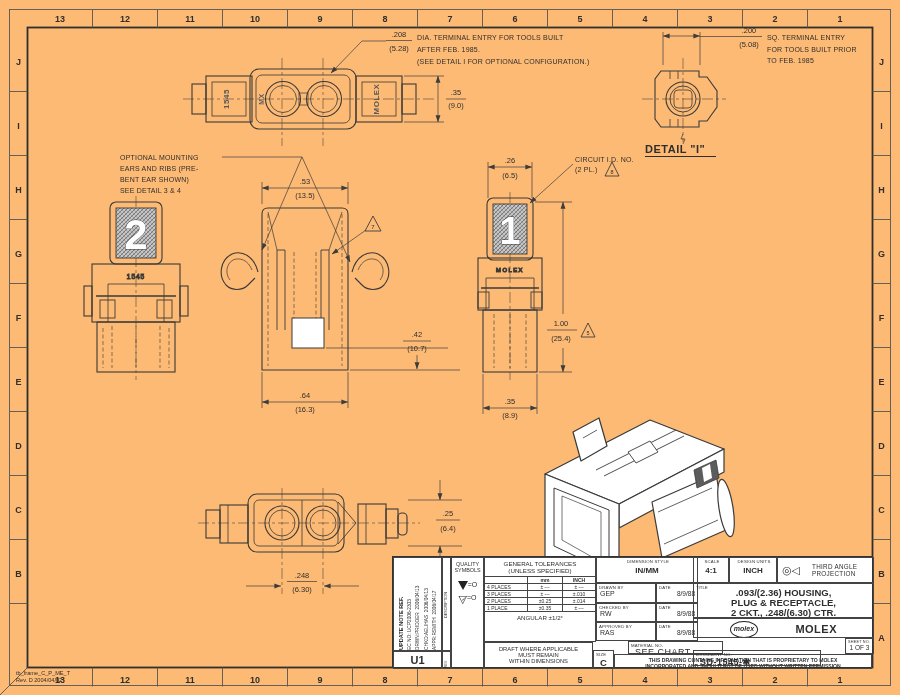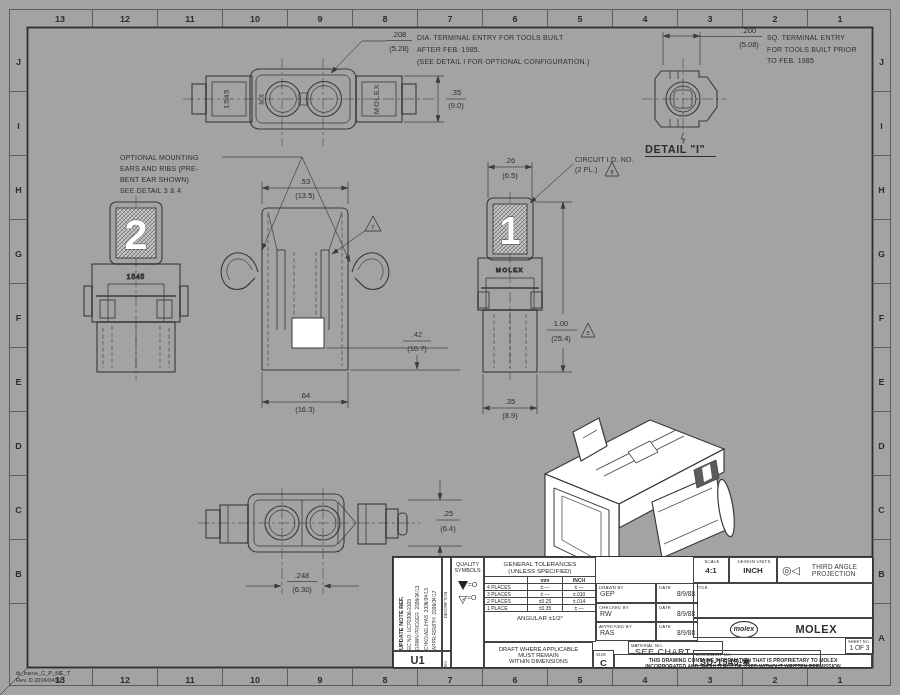--- a/index.html
+++ b/index.html
@@ -1,16 +1,16 @@
 <!DOCTYPE html>
 <html><head>
 <meta charset="utf-8">
 <style>
   html,body{margin:0;padding:0;background:#e8e8e8;}
-  .sheet{position:relative;width:900px;height:695px;background:#a3a3a3;overflow:hidden;
+  .sheet{position:relative;width:900px;height:695px;background:#fdba74;overflow:hidden;
          font-family:"Liberation Sans",sans-serif;color:#2e2e2e;}
   svg text{font-family:"Liberation Sans",sans-serif;fill:#2e2e2e;}
   .gl{font-size:9px;font-weight:bold;text-anchor:middle;}
   .note{font-size:7px;letter-spacing:.2px;}
   .dimtx{font-size:7.5px;text-anchor:middle;}
   .tiny{font-size:6px;}
   .stamp{font-size:8px;font-weight:bold;fill:#5a5a5a;text-anchor:middle;letter-spacing:.5px;}
   .bignum{font-size:42px;font-weight:bold;fill:#ffffff;stroke:#3a3a3a;stroke-width:.8;paint-order:stroke;text-anchor:middle;}
   .detl{font-size:11px;font-weight:bold;letter-spacing:.5px;}
   
@@ -391,20 +391,24 @@
     </div>
     <div class="cell" style="left:200px;top:93px;width:21px;height:19px;">
       <div class="lab">SIZE</div>
       <div style="text-align:center;font-size:9.5px;font-weight:bold;">C</div>
     </div>
     <div class="cell" style="left:221px;top:97px;width:258px;height:15px;text-align:center;font-size:5.1px;font-weight:bold;">
       <div style="margin-top:1.5px;">THIS DRAWING CONTAINS INFORMATION THAT IS PROPRIETARY TO MOLEX</div>
       <div>INCORPORATED AND SHOULD NOT BE USED WITHOUT WRITTEN PERMISSION</div>
     </div>
 
+    <div class="cell" style="left:203px;top:0;width:102px;height:26px;">
+      <div class="lab" style="text-align:center;">DIMENSION STYLE</div>
+      <div style="text-align:center;font-size:8px;font-weight:bold;margin-top:2px;">IN/MM</div>
+    </div>
     <div class="cell" style="left:203px;top:26px;width:60px;height:20px;">
       <div class="lab">DRAWN BY</div>
       <div style="font-size:7px;padding-left:3px;">GEP</div>
     </div>
     <div class="cell" style="left:263px;top:26px;width:42px;height:20px;">
       <div class="lab">DATE</div>
       <div style="font-size:6.5px;text-align:right;padding-right:2px;">8/9/88</div>
     </div>
     <div class="cell" style="left:203px;top:46px;width:60px;height:19px;">
       <div class="lab">CHECKED BY</div>
@@ -439,20 +443,25 @@
       <span style="font-size:11px;position:absolute;left:4px;top:6px;">◎◁</span>
       <div style="position:absolute;left:34px;top:5px;font-size:6.3px;letter-spacing:.3px;">
         <div>THIRD ANGLE</div>
         <div>PROJECTION</div>
       </div>
     </div>
 
     <div class="cell" style="left:300px;top:26px;width:181px;height:35px;">
       <div class="lab"></div>
       <div style="position:absolute;left:2px;top:1px;font-size:4.3px;">TITLE</div>
+      <div style="text-align:center;font-size:9.5px;font-weight:bold;margin-top:3px;line-height:10px;">
+        <div>.093/(2.36) HOUSING,</div>
+        <div>PLUG &amp; RECEPTACLE,</div>
+        <div>2 CKT., .248/(6.30) CTR.</div>
+      </div>
     </div>
     <div class="cell" style="left:300px;top:61px;width:181px;height:20px;text-align:center;">
       <span class="molex-logo" style="margin-top:2px;">molex</span>
       <span style="font-size:11px;font-weight:bold;letter-spacing:.5px;vertical-align:middle;padding-left:36px;">MOLEX INCORPORATED</span>
     </div>
     <div class="cell" style="left:300px;top:81px;width:128px;height:16px;margin-top:12px;">
       <div class="lab">DOCUMENT NO.</div>
       <div style="font-size:9px;font-weight:bold;padding-left:6px;letter-spacing:.5px;">SD-1545-✱</div>
     </div>
     <div class="cell" style="left:452px;top:81px;width:29px;height:16px;">

